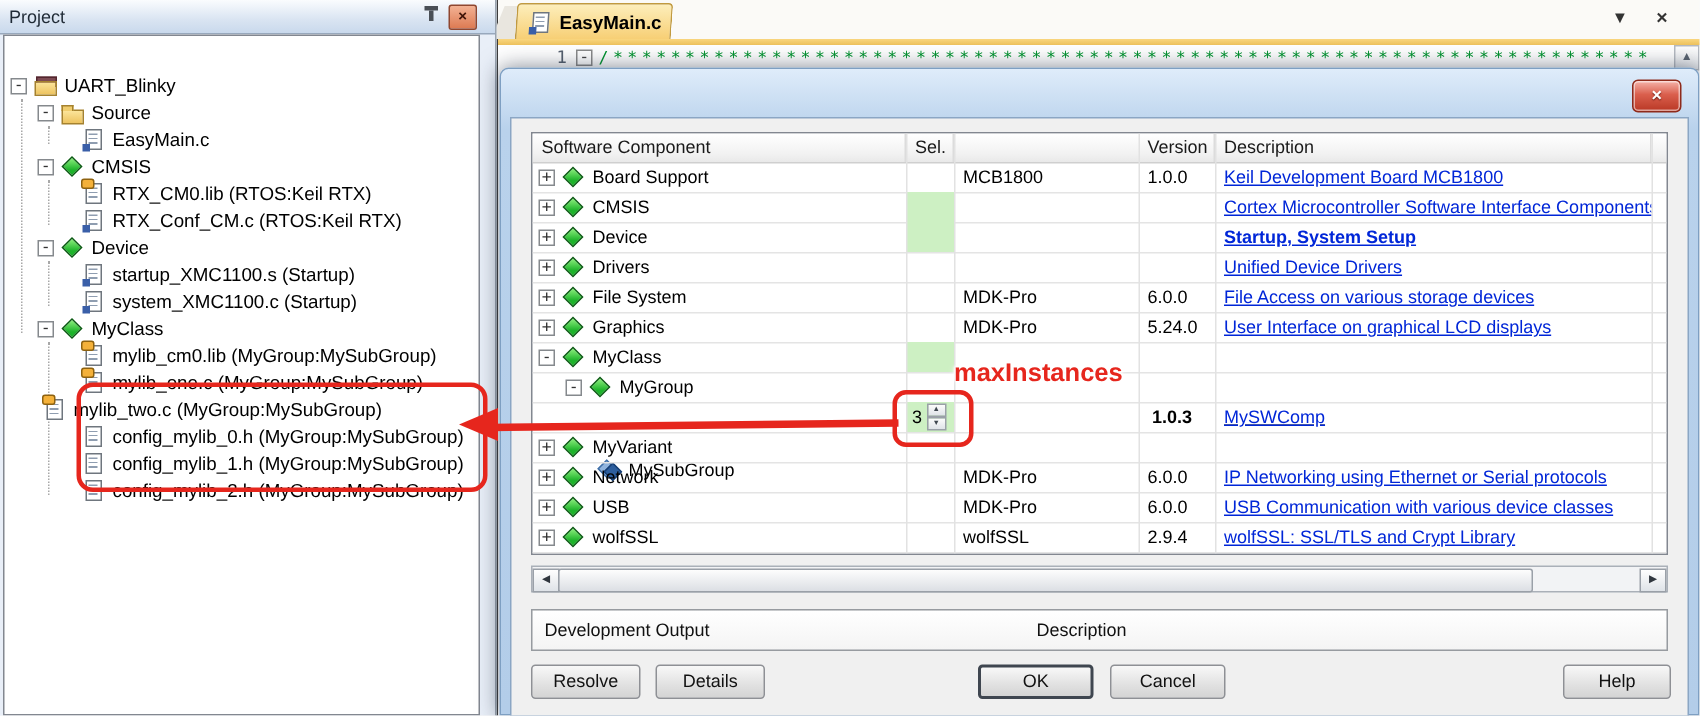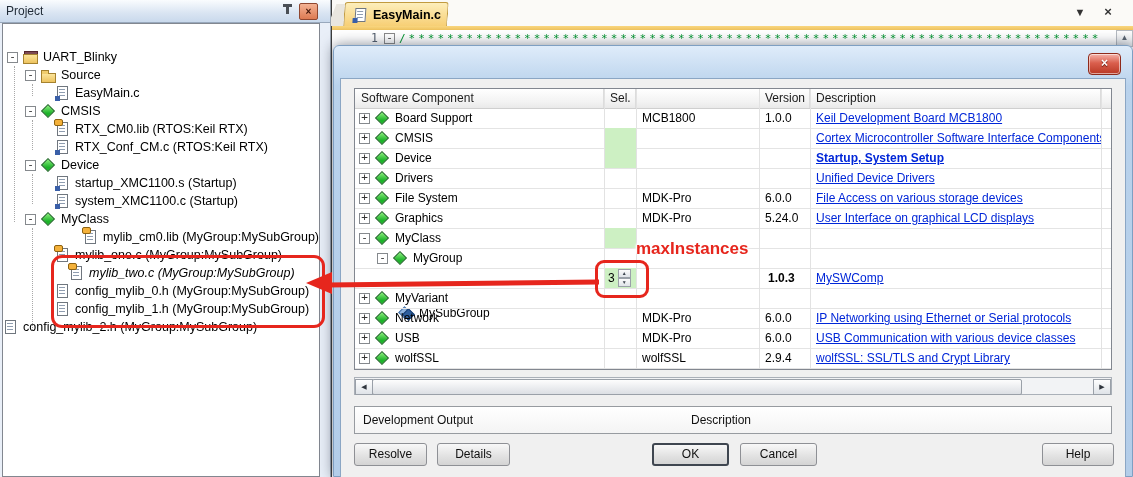--- a/index.html
+++ b/index.html
@@ -204,54 +204,54 @@
           </span>
           <span class="tlabel">system_XMC1100.c (Startup)</span>
         </div>
         <div class="trow" style="top: 186px; padding-left: 22px;">
           <span class="expand-box">-</span>
           <span class="ic">
             <span class="ic ic-diamond" style="position: absolute; left: 0px; top: 0px;"></span>
           </span>
           <span class="tlabel">MyClass</span>
         </div>
-        <div class="trow" style="top: 204px; padding-left: 52px; margin-left: 28px;">
+        <div class="trow" style="top: 204px; padding-left: 52px;">
           <span class="ic">
             <span class="ic ic-file" style="position: absolute; left: 0px; top: 0px;"></span>
             <i class="badge-key"></i>
           </span>
           <span class="tlabel">mylib_cm0.lib (MyGroup:MySubGroup)</span>
         </div>
         <div class="trow" style="top: 222px; padding-left: 52px;">
           <span class="ic">
             <span class="ic ic-file" style="position: absolute; left: 0px; top: 0px;"></span>
             <i class="badge-key"></i>
           </span>
           <span class="tlabel">mylib_one.c (MyGroup:MySubGroup)</span>
         </div>
-        <div class="trow" style="top: 240px; padding-left: 66px; font-style: italic;">
+        <div class="trow" style="top: 240px; padding-left: 26px;">
           <span class="ic">
             <span class="ic ic-file" style="position: absolute; left: 0px; top: 0px;"></span>
             <i class="badge-key"></i>
           </span>
           <span class="tlabel">mylib_two.c (MyGroup:MySubGroup)</span>
         </div>
         <div class="trow" style="top: 258px; padding-left: 52px;">
           <span class="ic">
             <span class="ic ic-file" style="position: absolute; left: 0px; top: 0px;"></span>
           </span>
           <span class="tlabel">config_mylib_0.h (MyGroup:MySubGroup)</span>
         </div>
         <div class="trow" style="top: 276px; padding-left: 52px;">
           <span class="ic">
             <span class="ic ic-file" style="position: absolute; left: 0px; top: 0px;"></span>
           </span>
           <span class="tlabel">config_mylib_1.h (MyGroup:MySubGroup)</span>
         </div>
-        <div class="trow" style="top: 294px;  text-align: right;">
+        <div class="trow" style="top: 294px; padding-left: 52px; text-align: right;">
           <span class="ic">
             <span class="ic ic-file" style="position: absolute; left: 0px; top: 0px;"></span>
           </span>
           <span class="tlabel">config_mylib_2.h (MyGroup:MySubGroup)</span>
         </div>
       </div>
   </div>
 
   <div id="dialog">
     <div id="dialog-close">×</div>

